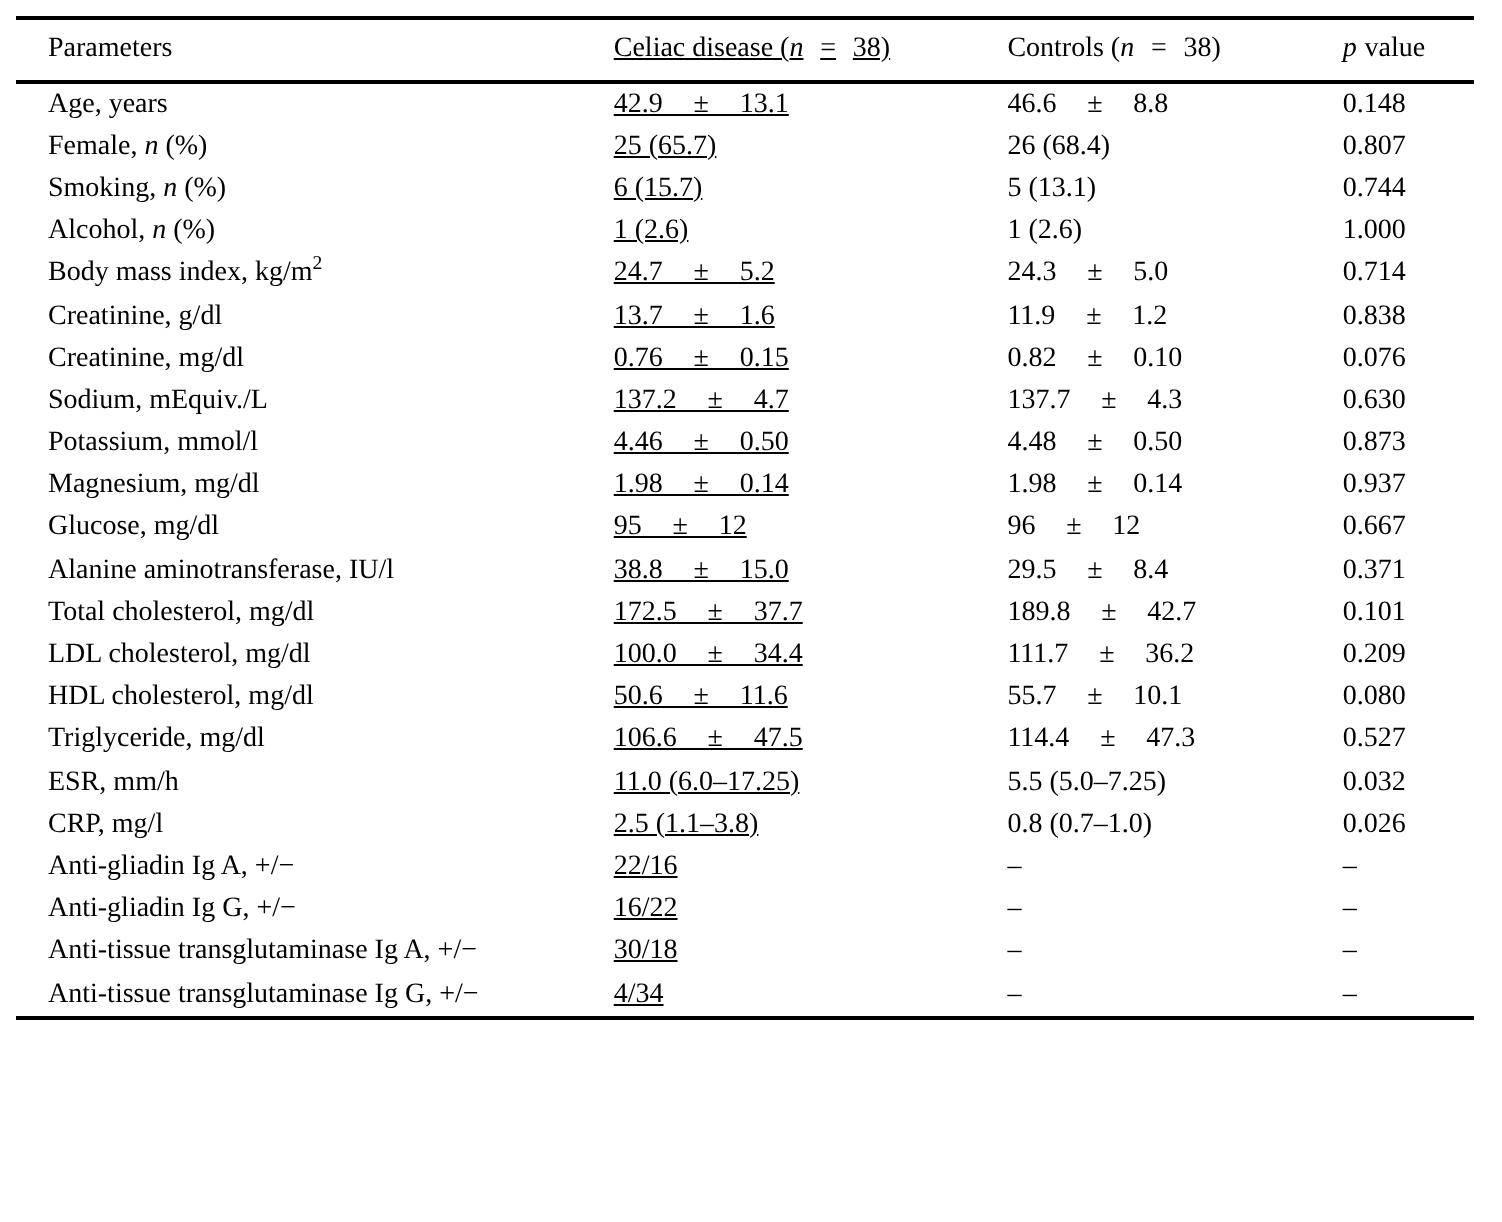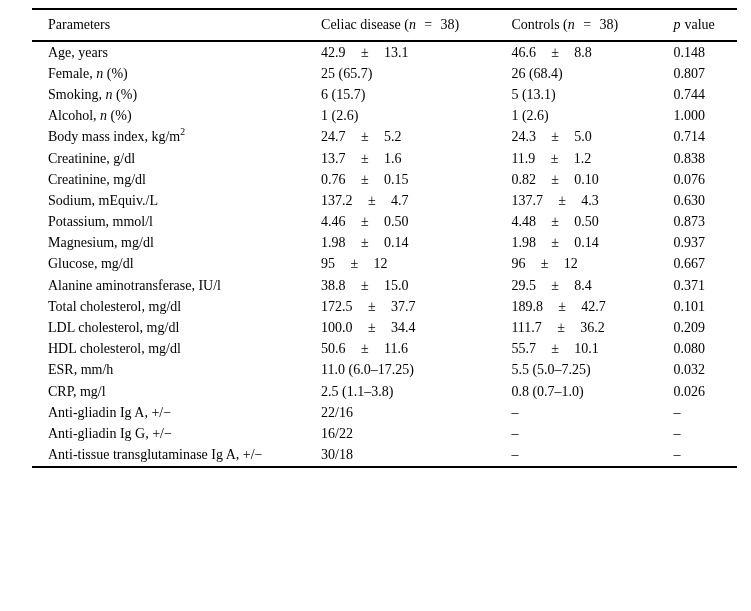--- a/index.html
+++ b/index.html
@@ -6,21 +6,21 @@
     margin: 0;
     padding: 0;
     background: #ffffff;
     color: #000000;
     font-family: "Liberation Serif", "DejaVu Serif", serif;
   }
   .page {
     width: 751px;
     height: 611px;
     box-sizing: border-box;
-    padding: 8px 14px 0 32px;
+    padding: 8px 14px 0 8px;
     background: #ffffff;
     overflow: hidden;
   }
   table.paper-table {
     width: 100%;
     border-collapse: collapse;
     border-top: 2px solid #000;
     border-bottom: 2px solid #000;
     font-size: 14px;
   }
@@ -31,21 +31,21 @@
     padding: 7px 0 7px 0;
     vertical-align: baseline;
     white-space: nowrap;
   }
   tbody td {
     padding: 2.6px 0;
     vertical-align: baseline;
     white-space: nowrap;
   }
   th.col-param, td.col-param { width: 41%; padding-left: 16px; }
-  th.col-celiac, td.col-celiac { width: 27%; }
+  th.col-celiac, td.col-celiac { width: 27%; text-decoration: underline; }
   th.col-controls, td.col-controls { width: 23%; }
   th.col-p, td.col-p { width: 9%; }
   .pm { word-spacing: 0.85em; }
   .eq { margin: 0 0.6em; }
   .gap { margin-left: 0.28em; }
   i { font-style: italic; }
   sup { font-size: 0.7em; vertical-align: super; line-height: 0; }
 </style>
 </head>
 <body>
@@ -151,20 +151,26 @@
           <td class="col-controls pm">111.7 ± 36.2</td>
           <td class="col-p">0.209</td>
         </tr>
         <tr>
           <td class="col-param"><span>HDL cholesterol, mg/dl</span></td>
           <td class="col-celiac pm">50.6 ± 11.6</td>
           <td class="col-controls pm">55.7 ± 10.1</td>
           <td class="col-p">0.080</td>
         </tr>
         <tr>
+          <td class="col-param"><span>Triglyceride, mg/dl</span></td>
+          <td class="col-celiac pm">106.6 ± 47.5</td>
+          <td class="col-controls pm">114.4 ± 47.3</td>
+          <td class="col-p">0.527</td>
+        </tr>
+        <tr>
           <td class="col-param"><span>ESR, mm/h</span></td>
           <td class="col-celiac">11.0 (6.0–17.25)</td>
           <td class="col-controls">5.5 (5.0–7.25)</td>
           <td class="col-p">0.032</td>
         </tr>
         <tr>
           <td class="col-param"><span>CRP, mg/l</span></td>
           <td class="col-celiac">2.5 (1.1–3.8)</td>
           <td class="col-controls">0.8 (0.7–1.0)</td>
           <td class="col-p">0.026</td>
@@ -177,18 +183,24 @@
         </tr>
         <tr>
           <td class="col-param"><span>Anti-gliadin Ig G, +/−</span></td>
           <td class="col-celiac">16/22</td>
           <td class="col-controls">–</td>
           <td class="col-p">–</td>
         </tr>
         <tr>
           <td class="col-param"><span>Anti-tissue transglutaminase Ig A, +/−</span></td>
           <td class="col-celiac">30/18</td>
+          <td class="col-controls">–</td>
+          <td class="col-p">–</td>
+        </tr>
+        <tr>
+          <td class="col-param"><span>Anti-tissue transglutaminase Ig G, +/−</span></td>
+          <td class="col-celiac">4/34</td>
           <td class="col-controls">–</td>
           <td class="col-p">–</td>
         </tr>
       </tbody>
   </table>
 </div>
 
 </body></html>

